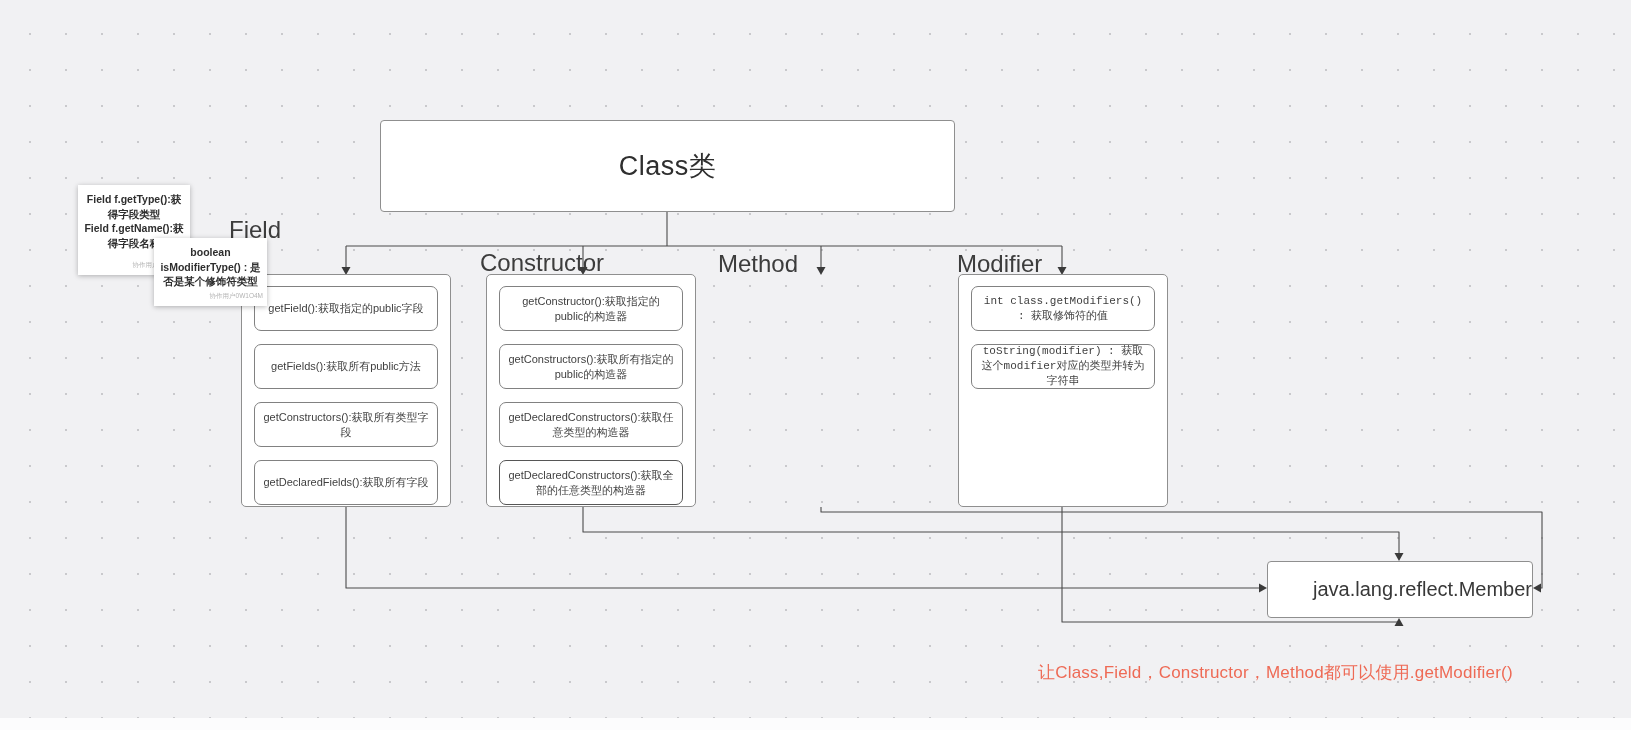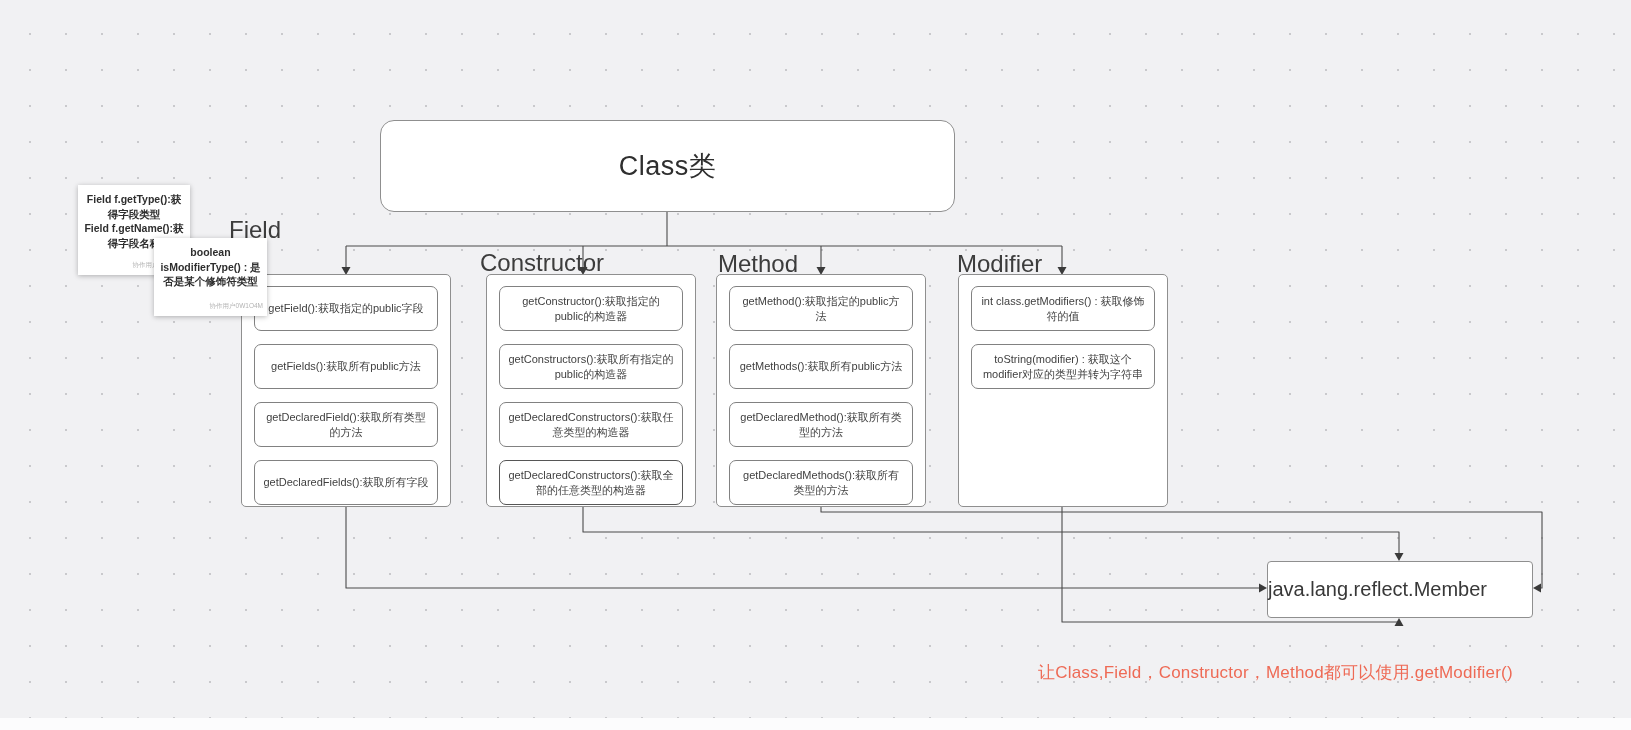--- a/index.html
+++ b/index.html
@@ -5,41 +5,41 @@
   html,body{margin:0;padding:0;background:#e9e9ea;}
   .canvas{
     position:relative;width:1631px;height:730px;overflow:hidden;
     background-color:#f1f1f3;
     background-image:radial-gradient(circle,#c9c9cc 1.2px,transparent 1.4px);
     background-size:36px 36px;background-position:12px 16px;
     font-family:"Liberation Sans","DejaVu Sans",sans-serif;color:#3b3b3b;
   }
   svg.wires{position:absolute;left:0;top:0;z-index:1;}
   .node{position:absolute;background:#fff;border:1px solid #8f8f8f;box-sizing:border-box;}
-  .class-box{left:380px;top:120px;width:575px;height:92px;border-radius:14px;z-index:2;
+  .class-box{left:380px;top:120px;width:575px;height:92px;border-radius:4px;z-index:2;
     display:flex;align-items:center;justify-content:center;font-size:27px;color:#2f2f2f;letter-spacing:.5px;}
   .col{border-radius:5px;z-index:2;top:274px;width:210px;height:233px;
     display:flex;flex-direction:column;align-items:center;padding-top:11px;gap:13px;}
   .col .item{width:184px;height:45px;background:#fff;border:1px solid #818181;border-radius:7px;
     box-sizing:border-box;display:flex;align-items:center;justify-content:center;text-align:center;
     font-size:11px;line-height:15px;color:#3f3f3f;padding:2px 8px;}
   .col .item.highlight{border:1.6px solid #565656;}
   .col-label{position:absolute;z-index:2;font-size:24px;color:#3c3c3c;}
   #col-field{left:241px;}  #col-constructor{left:478px;margin-left:8px;}
-  #col-method{left:716px;} #col-modifier{left:958px;}
+  #col-method{left:716px;} #col-modifier{left:958px;font-family:Liberation Mono, monospace;}
   .member-box{left:1267px;top:561px;width:266px;height:57px;border-radius:4px;z-index:3;
-    display:flex;align-items:center;justify-content:flex-start;font-size:20px;color:#383838;}
+    display:flex;align-items:center;justify-content:flex-end;font-size:20px;color:#383838;}
   .interface-label{position:absolute;left:1267px;top:538px;font-size:17.5px;z-index:3;margin-top:32px;}
   .annotation{position:absolute;left:1038px;top:661px;font-size:17px;z-index:3;letter-spacing:.2px;text-align:right;}
   .note{position:absolute;background:#fff;box-shadow:0 1px 5px rgba(0,0,0,.28);z-index:4;
     box-sizing:border-box;text-align:center;font-size:10.5px;font-weight:bold;line-height:14.5px;
     color:#2e2e2e;padding:7px 5px 12px 5px;}
   .note .watermark{position:absolute;right:4px;bottom:3px;font-size:6.5px;font-weight:normal;color:#b3b3b3;}
   #note-1{left:78px;top:185px;width:112px;height:90px;}
-  #note-2{left:154px;top:238px;width:113px;height:78px;z-index:5;}
+  #note-2{left:154px;top:238px;width:113px;height:68px;z-index:5;}
   .bottom-strip{position:absolute;left:0;bottom:0;width:100%;height:12px;background:#fcfcfd;z-index:6;}
 </style>
 </head>
 <body>
 
 <div class="canvas">
 
   <svg class="wires" width="1631" height="730">
     <g stroke="#4a4a4a" stroke-width="1.1" fill="none" stroke-linejoin="round">
       <path d="M667,212 V246"></path>
@@ -70,34 +70,28 @@
   </div>
 
   <div class="col-label" style="left:229px;top:216px;">Field</div>
   <div class="col-label" style="left:480px;top:249px;">Constructor</div>
   <div class="col-label" style="left:718px;top:250px;">Method</div>
   <div class="col-label" style="left:957px;top:250px;">Modifier</div>
 
   <div class="node col" id="col-field">
       <div class="item">getField():获取指定的public字段</div>
       <div class="item">getFields():获取所有public方法</div>
-      <div class="item">getDeclaredField():获取所有类型的方法</div>
+      <div class="item">getConstructors():获取所有类型字段</div>
       <div class="item">getDeclaredFields():获取所有字段</div>
     </div>
   <div class="node col" id="col-constructor">
       <div class="item">getConstructor():获取指定的public的构造器</div>
       <div class="item">getConstructors():获取所有指定的public的构造器</div>
       <div class="item">getDeclaredConstructors():获取任意类型的构造器</div>
       <div class="item highlight">getDeclaredConstructors():获取全部的任意类型的构造器</div>
-    </div>
-  <div class="node col" id="col-method">
-      <div class="item">getMethod():获取指定的public方法</div>
-      <div class="item">getMethods():获取所有public方法</div>
-      <div class="item">getDeclaredMethod():获取所有类型的方法</div>
-      <div class="item">getDeclaredMethods():获取所有类型的方法</div>
     </div>
   <div class="node col" id="col-modifier">
       <div class="item">int class.getModifiers() : 获取修饰符的值</div>
       <div class="item">toString(modifier) : 获取这个modifier对应的类型并转为字符串</div>
     </div>
 
   <div class="interface-label" id="interface-label" style="color: rgb(240, 73, 100);">Interface</div>
   <div class="node member-box">
     <span>java.lang.reflect.Member</span>
   </div>

